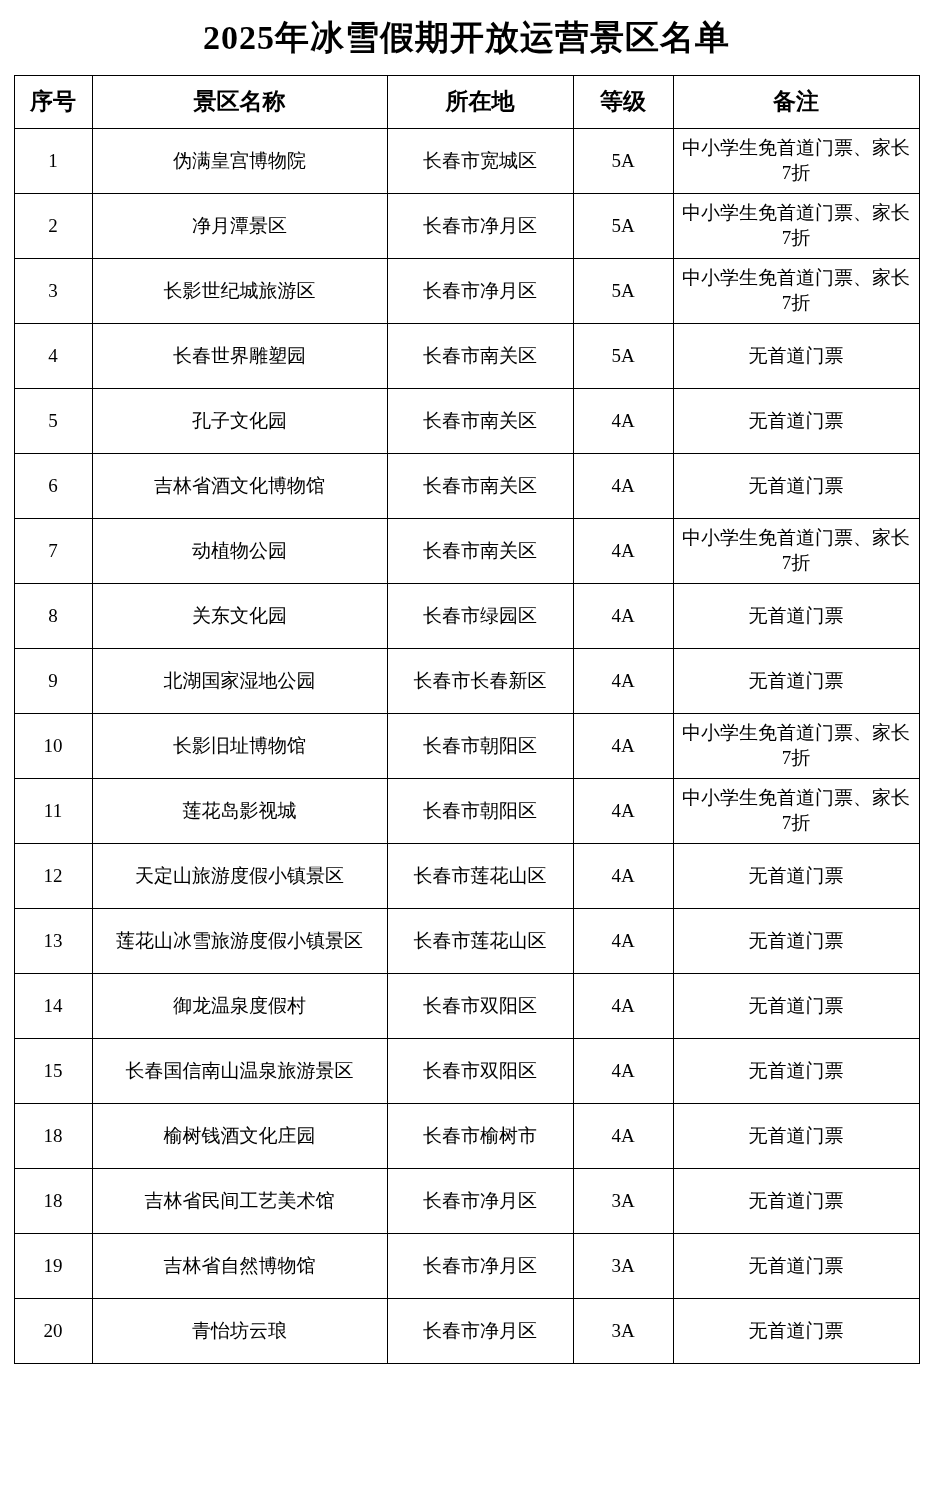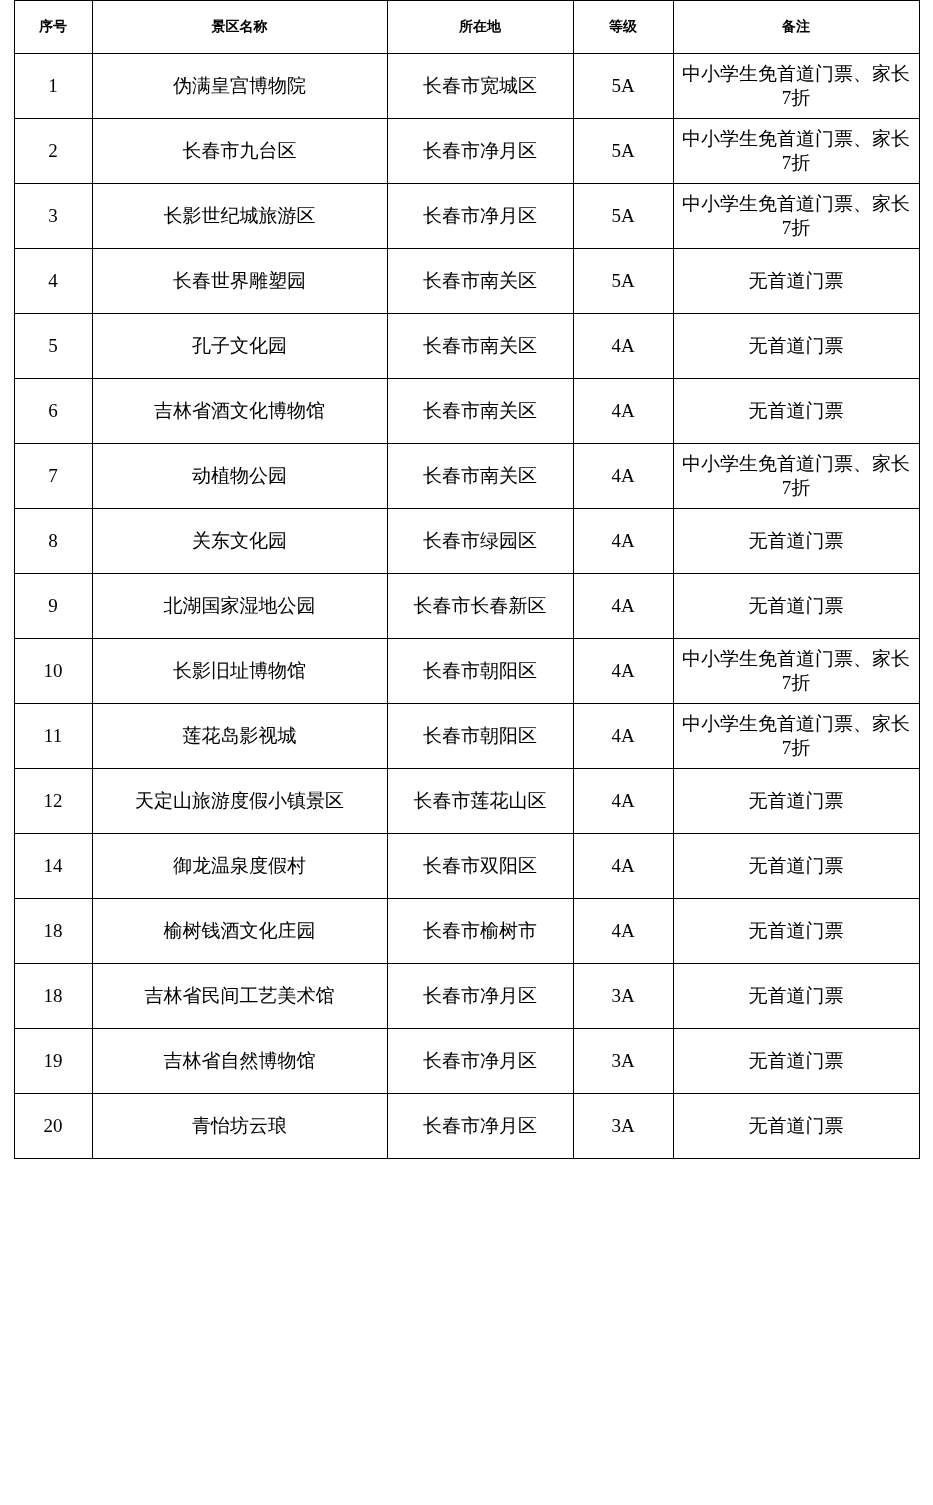--- a/index.html
+++ b/index.html
@@ -40,21 +40,21 @@
     text-align: center;
     vertical-align: middle;
     font-size: 19px;
     line-height: 1.28;
     padding: 6px 4px;
     font-family: "Liberation Serif", "DejaVu Serif", serif;
   }
   table.listing th {
     font-weight: bold;
     height: 40px;
-    font-size: 14px;
+    font-size: 23px;
   }
   table.listing td {
     height: 52px;
   }
   col.c-index { width: 78px; }
   col.c-name  { width: 295px; }
   col.c-loc   { width: 186px; }
   col.c-level { width: 100px; }
   col.c-note  { width: 246px; }
   td.note {
@@ -67,20 +67,21 @@
   }
   td.idx {
     font-size: 18px;
   }
 </style>
 </head>
 <body>
 
 <div class="page">
 
+  <h1 class="doc-title">2025年冰雪假期开放运营景区名单</h1>
 
   <table class="listing">
     <colgroup>
       <col class="c-index">
       <col class="c-name">
       <col class="c-loc">
       <col class="c-level">
       <col class="c-note">
     </colgroup>
     <thead>
@@ -95,21 +96,21 @@
     <tbody id="table-body">
         <tr>
           <td class="idx">1</td>
           <td class="name">伪满皇宫博物院</td>
           <td class="loc">长春市宽城区</td>
           <td class="level">5A</td>
           <td class="note">中小学生免首道门票、家长7折</td>
         </tr>
         <tr>
           <td class="idx">2</td>
-          <td class="name">长春市九台区</td>
+          <td class="name">净月潭景区</td>
           <td class="loc">长春市净月区</td>
           <td class="level">5A</td>
           <td class="note">中小学生免首道门票、家长7折</td>
         </tr>
         <tr>
           <td class="idx">3</td>
           <td class="name">长影世纪城旅游区</td>
           <td class="loc">长春市净月区</td>
           <td class="level">5A</td>
           <td class="note">中小学生免首道门票、家长7折</td>
@@ -171,27 +172,41 @@
           <td class="note">中小学生免首道门票、家长7折</td>
         </tr>
         <tr>
           <td class="idx">12</td>
           <td class="name">天定山旅游度假小镇景区</td>
           <td class="loc">长春市莲花山区</td>
           <td class="level">4A</td>
           <td class="note">无首道门票</td>
         </tr>
         <tr>
+          <td class="idx">13</td>
+          <td class="name">莲花山冰雪旅游度假小镇景区</td>
+          <td class="loc">长春市莲花山区</td>
+          <td class="level">4A</td>
+          <td class="note">无首道门票</td>
+        </tr>
+        <tr>
           <td class="idx">14</td>
           <td class="name">御龙温泉度假村</td>
           <td class="loc">长春市双阳区</td>
           <td class="level">4A</td>
           <td class="note">无首道门票</td>
         </tr>
         <tr>
+          <td class="idx">15</td>
+          <td class="name">长春国信南山温泉旅游景区</td>
+          <td class="loc">长春市双阳区</td>
+          <td class="level">4A</td>
+          <td class="note">无首道门票</td>
+        </tr>
+        <tr>
           <td class="idx">18</td>
           <td class="name">榆树钱酒文化庄园</td>
           <td class="loc">长春市榆树市</td>
           <td class="level">4A</td>
           <td class="note">无首道门票</td>
         </tr>
         <tr>
           <td class="idx">18</td>
           <td class="name">吉林省民间工艺美术馆</td>
           <td class="loc">长春市净月区</td>

